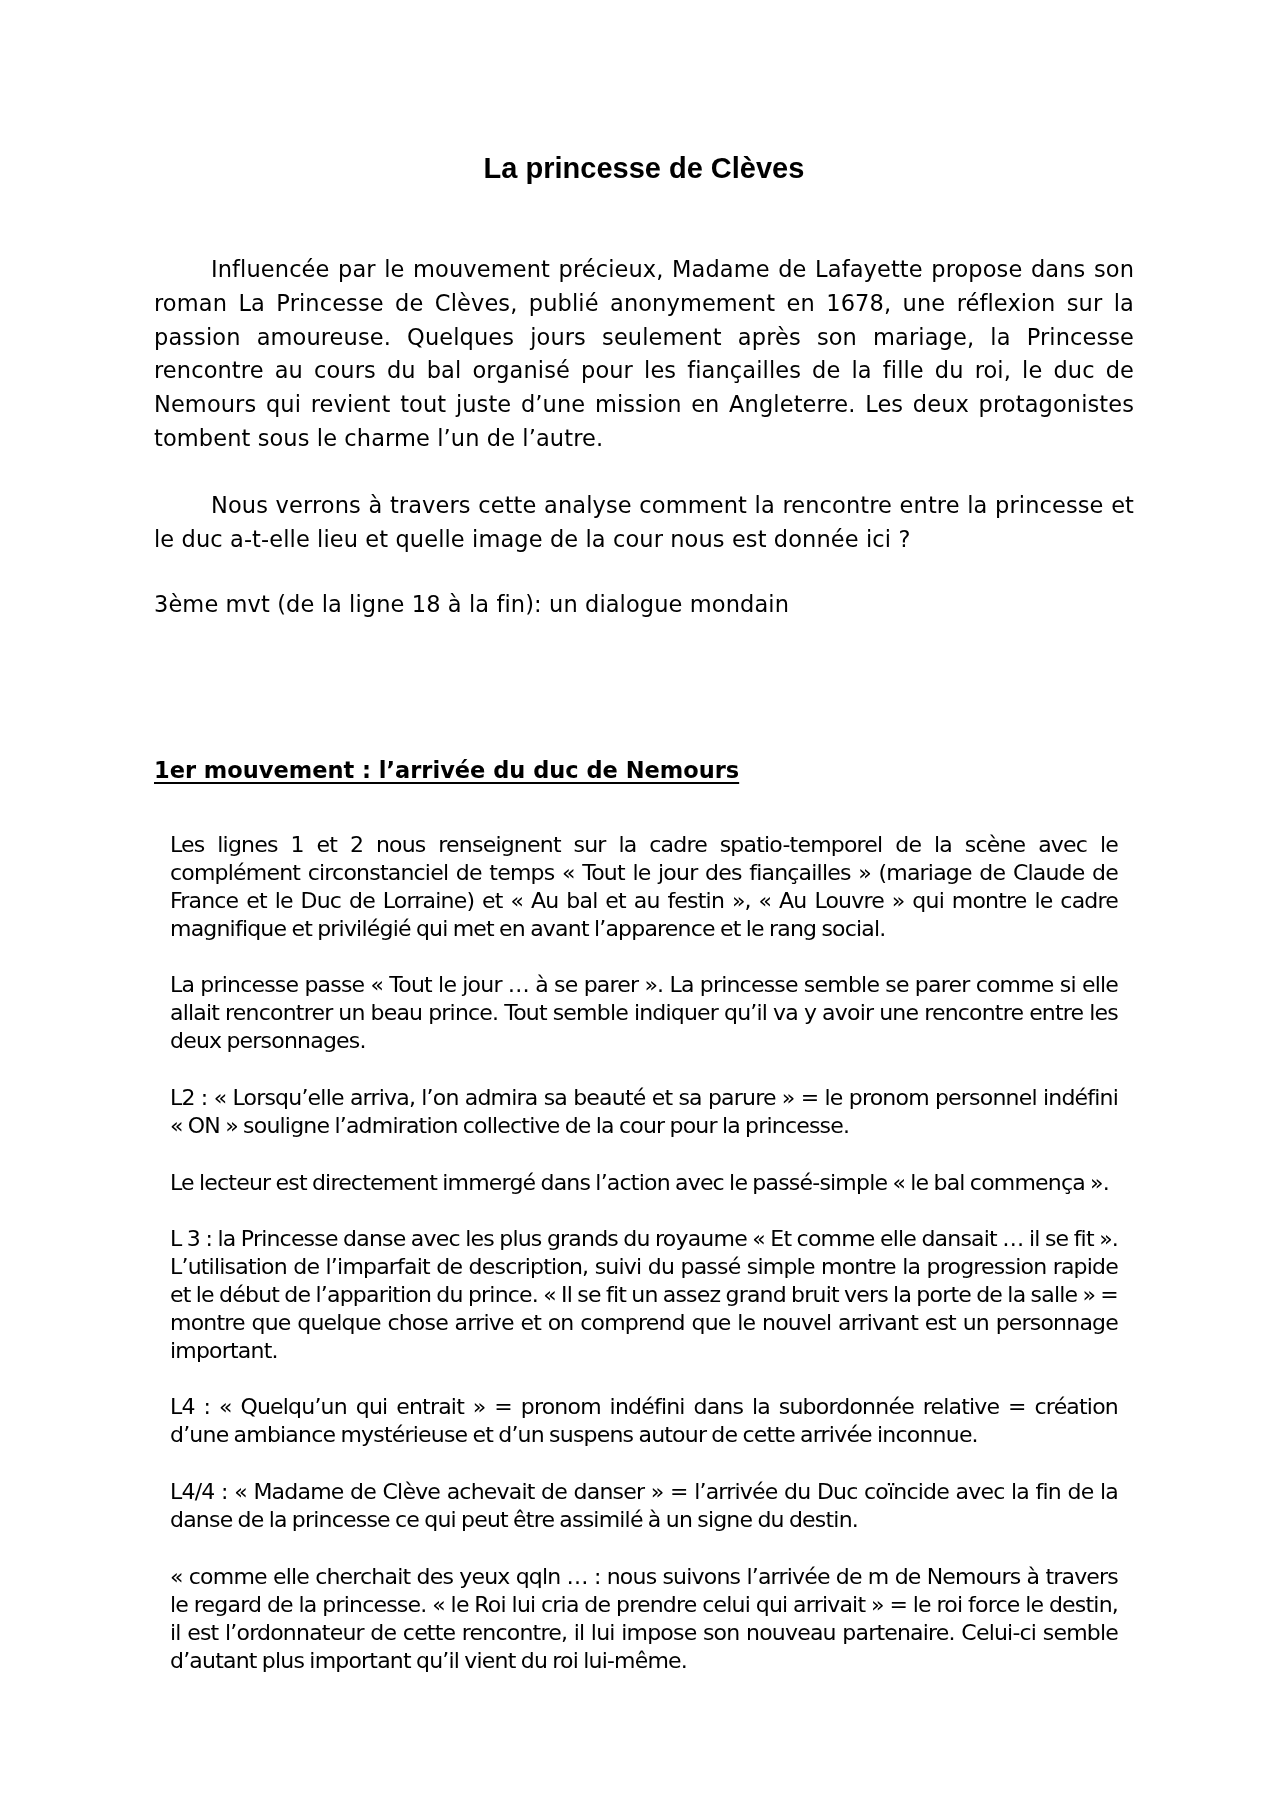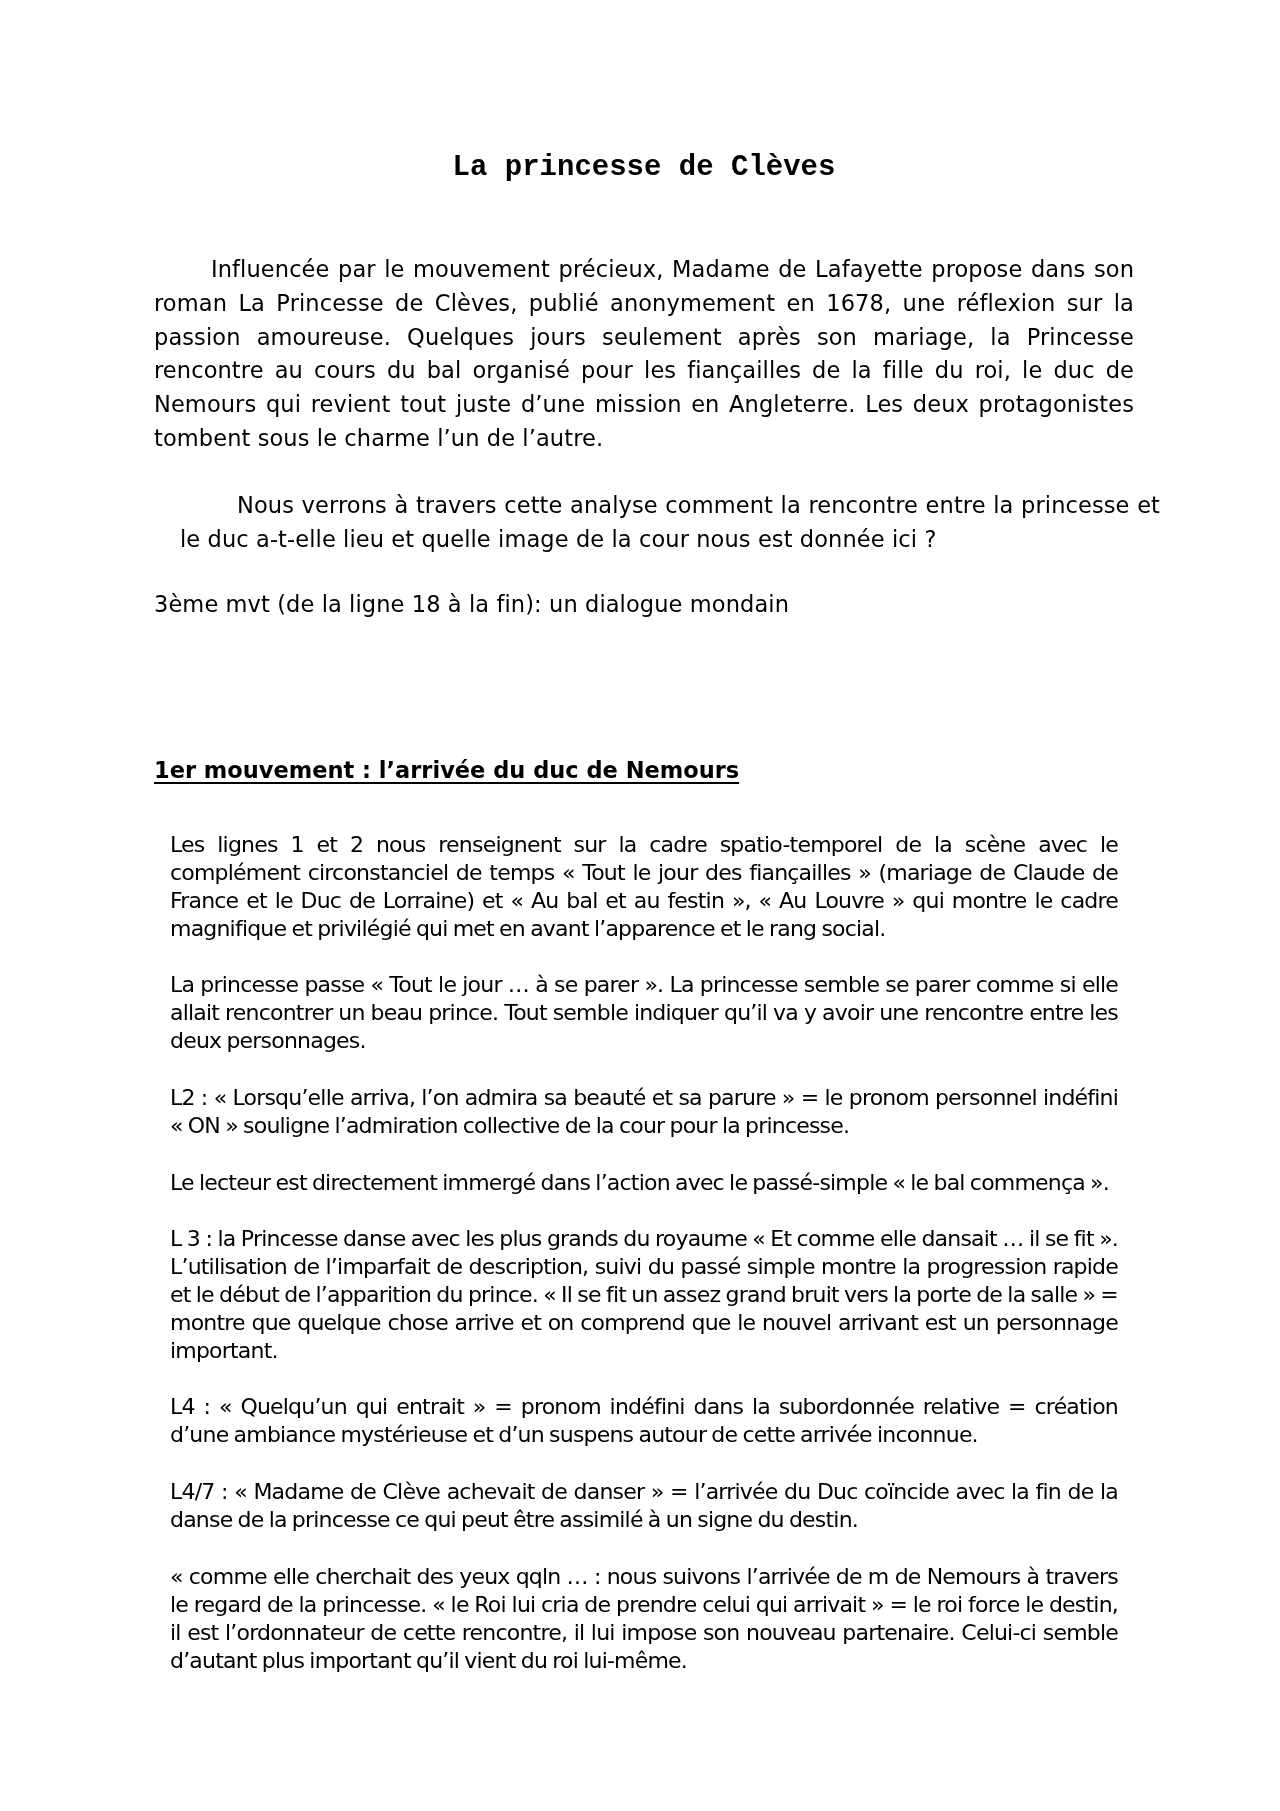--- a/index.html
+++ b/index.html
@@ -1,29 +1,29 @@
 <!DOCTYPE html>
 <html><head>
 <meta charset="utf-8">
 <style>
   html, body { margin: 0; padding: 0; background: #ffffff; }
   body { width: 1280px; height: 1811px; position: relative; overflow: hidden; color: #000; }
   .page { position: absolute; left: 154px; top: 0; width: 980px; }
   .title {
     position: absolute; left: 0; top: 150px; width: 980px; text-align: center;
-    font-family: Liberation Mono, monospace; font-weight: bold; font-size: 29px; line-height: 36px; margin: 0;
+    font-family: Liberation Sans, sans-serif; font-weight: bold; font-size: 29px; line-height: 36px; margin: 0;
   }
   .intro {
     position: absolute; left: 0; width: 980px; margin: 0;
     font-family: "DejaVu Sans", sans-serif; font-size: 22.5px; line-height: 33.8px;
     text-align: justify; letter-spacing: 0.1px;
   }
   .indent { text-indent: 57px; }
   .p1 { top: 253px; }
-  .p2 { top: 489px; margin-left: 26px; }
+  .p2 { top: 489px; }
   .mvts { top: 588px; }
   .mvts div { text-align: justify; text-align-last: justify; }
   .mvts div.last { text-align-last: left; }
   .section-heading {
     position: absolute; left: 0; top: 755px; margin: 0;
     font-family: "DejaVu Sans", sans-serif; font-weight: bold; font-size: 22.5px; line-height: 30px;
     text-decoration: underline; text-underline-offset: 4px; text-align: right;
   }
   .body-block { position: absolute; left: 0; width: 980px; }
   .cp {
@@ -66,18 +66,18 @@
   <div class="body-block b4">
       <p class="cp">Le lecteur est directement immergé dans l’action avec le passé-simple « le bal commença ».</p>
     </div>
   <div class="body-block b5">
       <p class="cp">L 3 : la Princesse danse avec les plus grands du royaume « Et comme elle dansait … il se fit ». L’utilisation de l’imparfait de description, suivi du passé simple montre la progression rapide et le début de l’apparition du prince. « Il se fit un assez grand bruit vers la porte de la salle » = montre que quelque chose arrive et on comprend que le nouvel arrivant est un personnage important.</p>
     </div>
   <div class="body-block b6">
       <p class="cp">L4 : « Quelqu’un qui entrait » = pronom indéfini dans la subordonnée relative = création d’une ambiance mystérieuse et d’un suspens autour de cette arrivée inconnue.</p>
     </div>
   <div class="body-block b7">
-      <p class="cp">L4/7 : « Madame de Clève achevait de danser » = l’arrivée du Duc coïncide avec la fin de la danse de la princesse ce qui peut être assimilé à un signe du destin.</p>
+      <p class="cp">L4/4 : « Madame de Clève achevait de danser » = l’arrivée du Duc coïncide avec la fin de la danse de la princesse ce qui peut être assimilé à un signe du destin.</p>
     </div>
   <div class="body-block b8">
       <p class="cp">« comme elle cherchait des yeux qqln … : nous suivons l’arrivée de m de Nemours à travers le regard de la princesse. « le Roi lui cria de prendre celui qui arrivait » = le roi force le destin, il est l’ordonnateur de cette rencontre, il lui impose son nouveau partenaire. Celui-ci semble d’autant plus important qu’il vient du roi lui-même.</p>
     </div>
 </div>
 
 </body></html>

